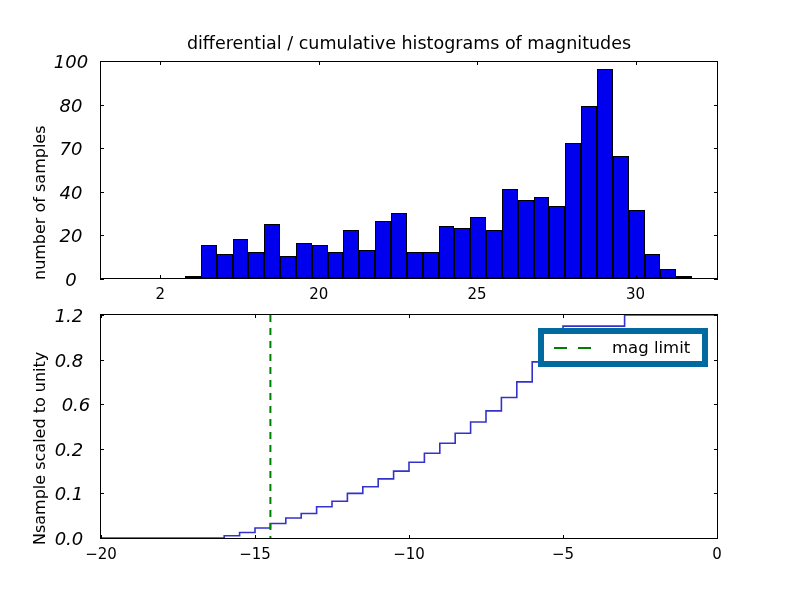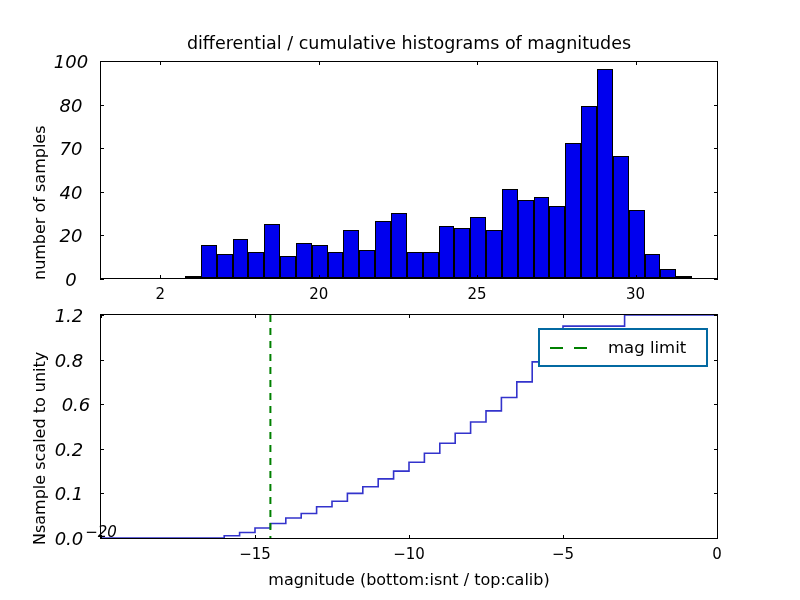--- a/index.html
+++ b/index.html
@@ -102,21 +102,21 @@
     bottom: 0;
     background: #0000ee;
     border: 1px solid #000000;
     box-sizing: border-box;
   }
 
   
   .legend {
     position: absolute;
     box-sizing: border-box;
-    border: 2px solid #0369a1;
+    border: 6px solid #0369a1;
     background: #ffffff;
     display: flex;
     align-items: center;
     padding: 4px 10px;
     gap: 14px;
   }
   .legend-swatch {
     position: relative;
     width: 44px;
     height: 2px;
@@ -227,21 +227,21 @@
     </div>
 
     <div class="legend" style="left:437px; top:13px; width:170px; height:39px;">
       <span class="legend-swatch"></span>
       <span class="legend-label">mag limit</span>
     </div>
   </div>
   <div id="bottom-ticks">
       <div class="tick xtick" style="left: 101px; top: 535px;"></div>
       <div class="tick xtick-top" style="left: 101px; top: 314px;"></div>
-      <div class="ticklabel-x" style="left: 101px; top: 523px; font-style: italic;">−20</div>
+      <div class="ticklabel-x" style="left: 101px; top: 545px;">−20</div>
       <div class="tick xtick" style="left: 255px; top: 535px;"></div>
       <div class="tick xtick-top" style="left: 255px; top: 314px;"></div>
       <div class="ticklabel-x" style="left: 255px; top: 545px;">−15</div>
       <div class="tick xtick" style="left: 409px; top: 535px;"></div>
       <div class="tick xtick-top" style="left: 409px; top: 314px;"></div>
       <div class="ticklabel-x" style="left: 409px; top: 545px;">−10</div>
       <div class="tick xtick" style="left: 563px; top: 535px;"></div>
       <div class="tick xtick-top" style="left: 563px; top: 314px;"></div>
       <div class="ticklabel-x" style="left: 563px; top: 545px;">−5</div>
       <div class="tick xtick" style="left: 717px; top: 535px;"></div>
@@ -260,15 +260,14 @@
       <div class="tick ytick-right" style="left: 714px; top: 404.2px;"></div>
       <div class="ticklabel-y" style="left: 51px; top: 404.2px; width: 50px;">0.6</div>
       <div class="tick ytick" style="left: 100px; top: 359.6px;"></div>
       <div class="tick ytick-right" style="left: 714px; top: 359.6px;"></div>
       <div class="ticklabel-y" style="left: 44px; top: 359.6px; width: 50px;">0.8</div>
       <div class="tick ytick" style="left: 100px; top: 315px;"></div>
       <div class="tick ytick-right" style="left: 714px; top: 315px;"></div>
       <div class="ticklabel-y" style="left: 44px; top: 315px; width: 50px;">1.2</div>
     </div>
 
-  <div class="xlabel" style="left:100px; top:570px; width:618px;">magnitude (bottom:isnt / top:calib)</div>
 
 </div>
 
 </body></html>

